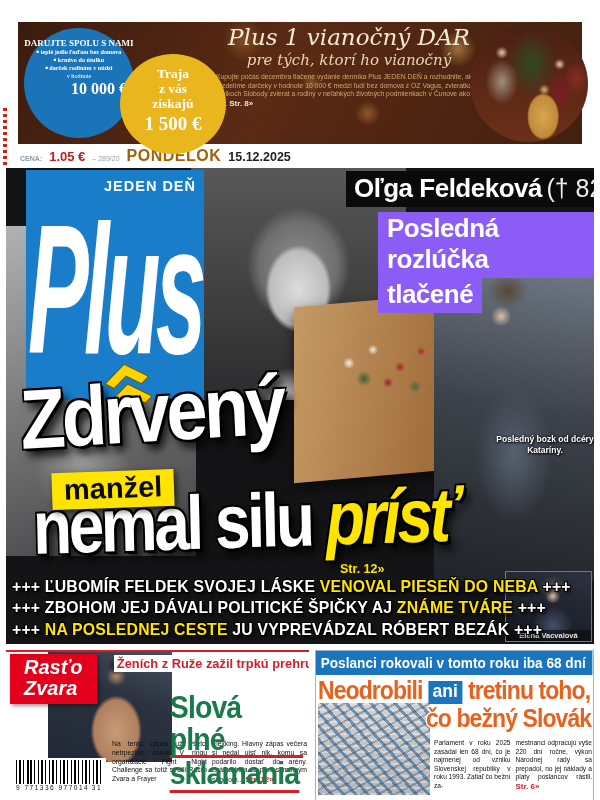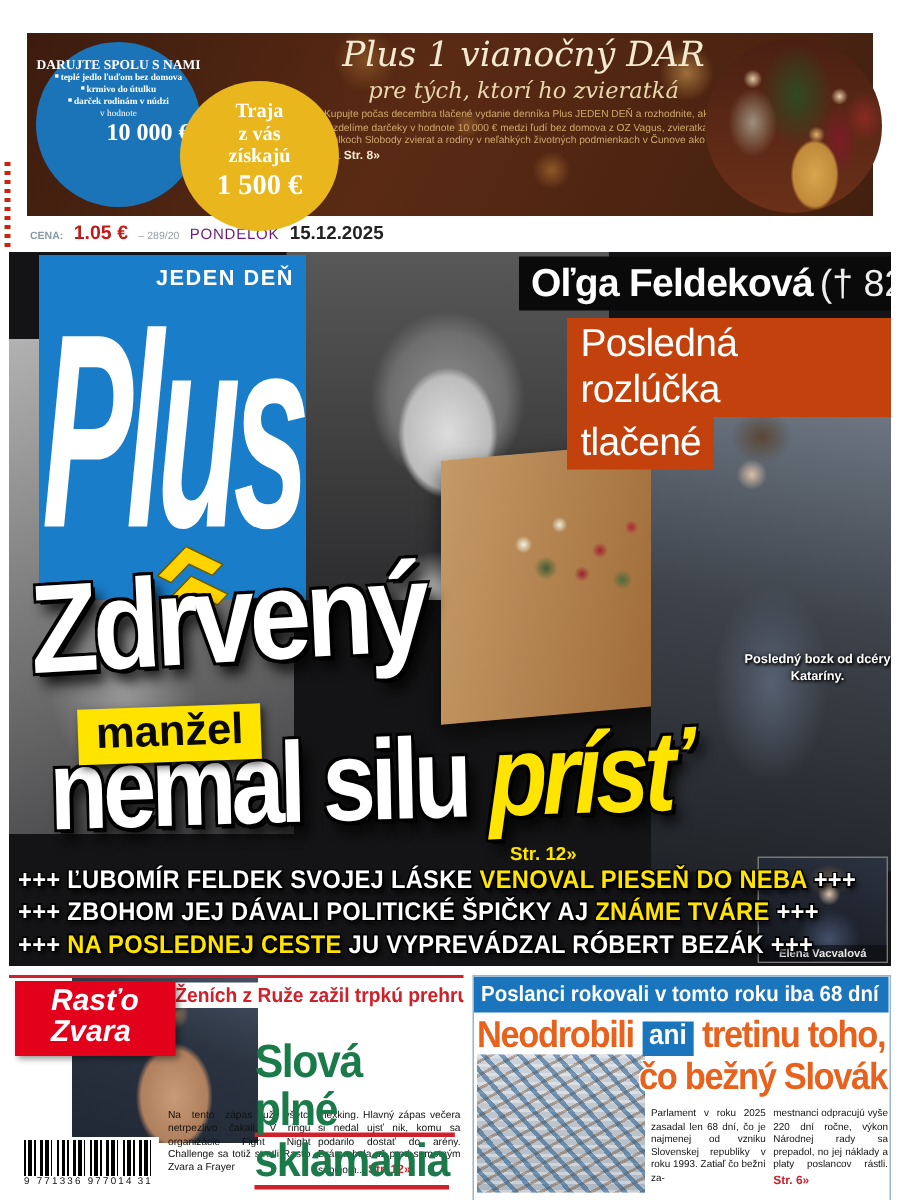--- a/index.html
+++ b/index.html
@@ -46,21 +46,21 @@
     radial-gradient(ellipse 38px 55px at 52% 32%, #2e4a22 0%, transparent 62%),
     radial-gradient(ellipse 20px 26px at 90% 45%, #8a2a22 0%, transparent 65%),
     linear-gradient(180deg, #4a2013, #6b3018); }
 
   
   .topbar { position:absolute; left:20px; top:147px; width:560px; height:18px;
     display:flex; align-items:baseline; gap:7px; }
   .tb-cena { font-size:7px; font-weight:bold; color:#8a9aa8; }
   .tb-price { font-size:13px; font-weight:bold; color:#c51a1a; }
   .tb-issue { font-size:7px; color:#98a0a8; }
-  .tb-day { font-size:10px; font-weight:normal; color:#701a75; letter-spacing:.5px; }
+  .tb-day { font-size:16px; font-weight:bold; color:#a16207; letter-spacing:.5px; }
   .tb-date { font-size:12.5px; font-weight:bold; color:#222; }
 
   
   .collage { position:absolute; left:6px; top:168px; width:588px; height:476px; background:#141416; overflow:hidden; }
   .photo { position:absolute; }
   .ph-olga { left:185px; top:0; width:215px; height:232px; background:
     radial-gradient(ellipse 52px 68px at 50% 52%, #dcdcdc 0%, #bdbdbd 55%, transparent 64%),
     radial-gradient(ellipse 78px 88px at 50% 42%, #8e8e8e 0%, #6e6e6e 50%, transparent 66%),
     radial-gradient(ellipse 70px 40px at 50% 97%, #e6e6e6 0%, transparent 65%),
     linear-gradient(#585858, #2c2c2e); }
@@ -100,21 +100,21 @@
   .logo-edition { position:absolute; right:8px; top:8px; color:#fff; font-weight:800;
     font-size:14.5px; letter-spacing:1px; }
   .logo-brand { position:absolute; left:2px; top:14px; color:#fff; font-weight:800; font-style:italic;
     font-size:96px; letter-spacing:-5px; transform:scale(.95,1.92); transform-origin:top left; }
 
   .kicker { position:absolute; left:340px; top:3px; z-index:5; background:#0a0a0a; padding:2px 8px 3px;
     white-space:nowrap; }
   .kicker-name { color:#fff; font-weight:800; font-size:26px; letter-spacing:-.5px; }
   .kicker-age { color:#eee; font-weight:400; font-size:25px; }
   .deck { position:absolute; left:372px; top:44px; z-index:5; }
-  .deck-line { display:table; background:#c2410c; color:#fff; font-weight:400; font-size:26px;
+  .deck-line { display:table; background:#8b5cf6; color:#fff; font-weight:700; font-size:26px;
     padding:1px 9px 3px; letter-spacing:-.5px; }
 
   .chevrons { position:absolute; left:96px; top:196px; z-index:6; transform:rotate(-10deg); }
 
   .hl-top { position:absolute; left:12px; top:204px; z-index:6; color:#fff; font-weight:800;
     font-size:84px; letter-spacing:-4px; white-space:nowrap;
     transform:scaleX(.88) rotate(-3deg); transform-origin:left top;
     text-shadow:3px 3px 0 #000, -2px -2px 0 #000, 2px -2px 0 #000, -2px 2px 0 #000, 6px 8px 10px rgba(0,0,0,.9); }
   .hl-tag { position:absolute; left:46px; top:303px; z-index:7; background:#ffe400; color:#0a0a0a;
     font-weight:800; font-size:29px; padding:1px 12px 3px; transform:rotate(-2deg);
@@ -137,21 +137,21 @@
 
   
   .story-left { position:absolute; left:6px; top:650px; width:303px; height:146px; background:#fff;
     border-top:2px solid #d0202a; overflow:hidden; }
   .sl-photo { position:absolute; left:42px; top:0; width:124px; height:110px; background:
     radial-gradient(circle 13px at 55% 13%, #241a14 0%, transparent 70%),
     radial-gradient(circle 15px at 55% 22%, #b98a68 0%, transparent 66%),
     radial-gradient(ellipse 40px 56px at 55% 72%, #c89a78 0%, #b0805e 55%, transparent 64%),
     linear-gradient(200deg, #455062 0%, #2b3340 40%, #202836 100%); }
   .sl-badge { position:absolute; left:4px; top:2px; z-index:3; background:#e2001a; color:#fff;
-    font-weight:800; font-style:italic; font-size:20px; line-height:1.05; padding:3px 24px 5px;
+    font-weight:800; font-style:italic; font-size:20px; line-height:1.05; padding:3px 14px 5px;
     box-shadow:2px 2px 4px rgba(0,0,0,.4); }
   .sl-kicker { position:absolute; left:108px; top:3px; z-index:2; color:#d0202a; font-weight:800;
     font-size:13.5px; white-space:nowrap; transform:scaleX(.95); transform-origin:left;
     background:#fff; padding:1px 3px; }
   .sl-headline { position:absolute; left:158px; top:40px; width:145px; text-align:left; z-index:2;text-decoration:underline; }
   .sl-hl-line { display:inline-block; color:#1b7a4a; font-weight:800; font-size:31px; letter-spacing:-1px;
     line-height:1.02; border-bottom:3px solid #d0202a; transform:scaleX(.92); }
   .sl-cols { position:absolute; left:106px; top:88px; width:196px; display:flex; gap:5px; }
   .sl-col { width:95px; font-size:6.8px; line-height:1.3; color:#111; text-align:justify; }
   .ref-red { color:#d0202a; font-weight:bold; font-size:8px; }
@@ -197,21 +197,21 @@
       <div class="c-amt">10 000 €</div>
     </div>
     <div class="circle circle-yellow">
       <div class="c-line">Traja</div>
       <div class="c-line">z vás</div>
       <div class="c-line">získajú</div>
       <div class="c-amt">1 500 €</div>
     </div>
     <div class="banner-text">
       <div class="bt-title">Plus 1 vianočný DAR</div>
-      <div class="bt-sub">pre tých, ktorí ho zvieratká</div>
+      <div class="bt-sub">pre tých, ktorí ho vianočný</div>
       <div class="bt-body"><span>Kupujte počas decembra tlačené vydanie denníka Plus JEDEN DEŇ a rozhodnite, ako rozdelíme darčeky v hodnote 10 000 € medzi ľudí bez domova z OZ Vagus, zvieratká v útulkoch Slobody zvierat a rodiny v neľahkých životných podmienkach v Čunove ako dar.</span> <span class="bt-ref">Str. 8»</span></div>
     </div>
     <div class="banner-photo"></div>
   </div>
 
   <div class="topbar">
     <span class="tb-cena">CENA:</span>
     <span class="tb-price">1.05 €</span>
     <span class="tb-issue">– 289/20</span>
     <span class="tb-day">PONDELOK</span>

